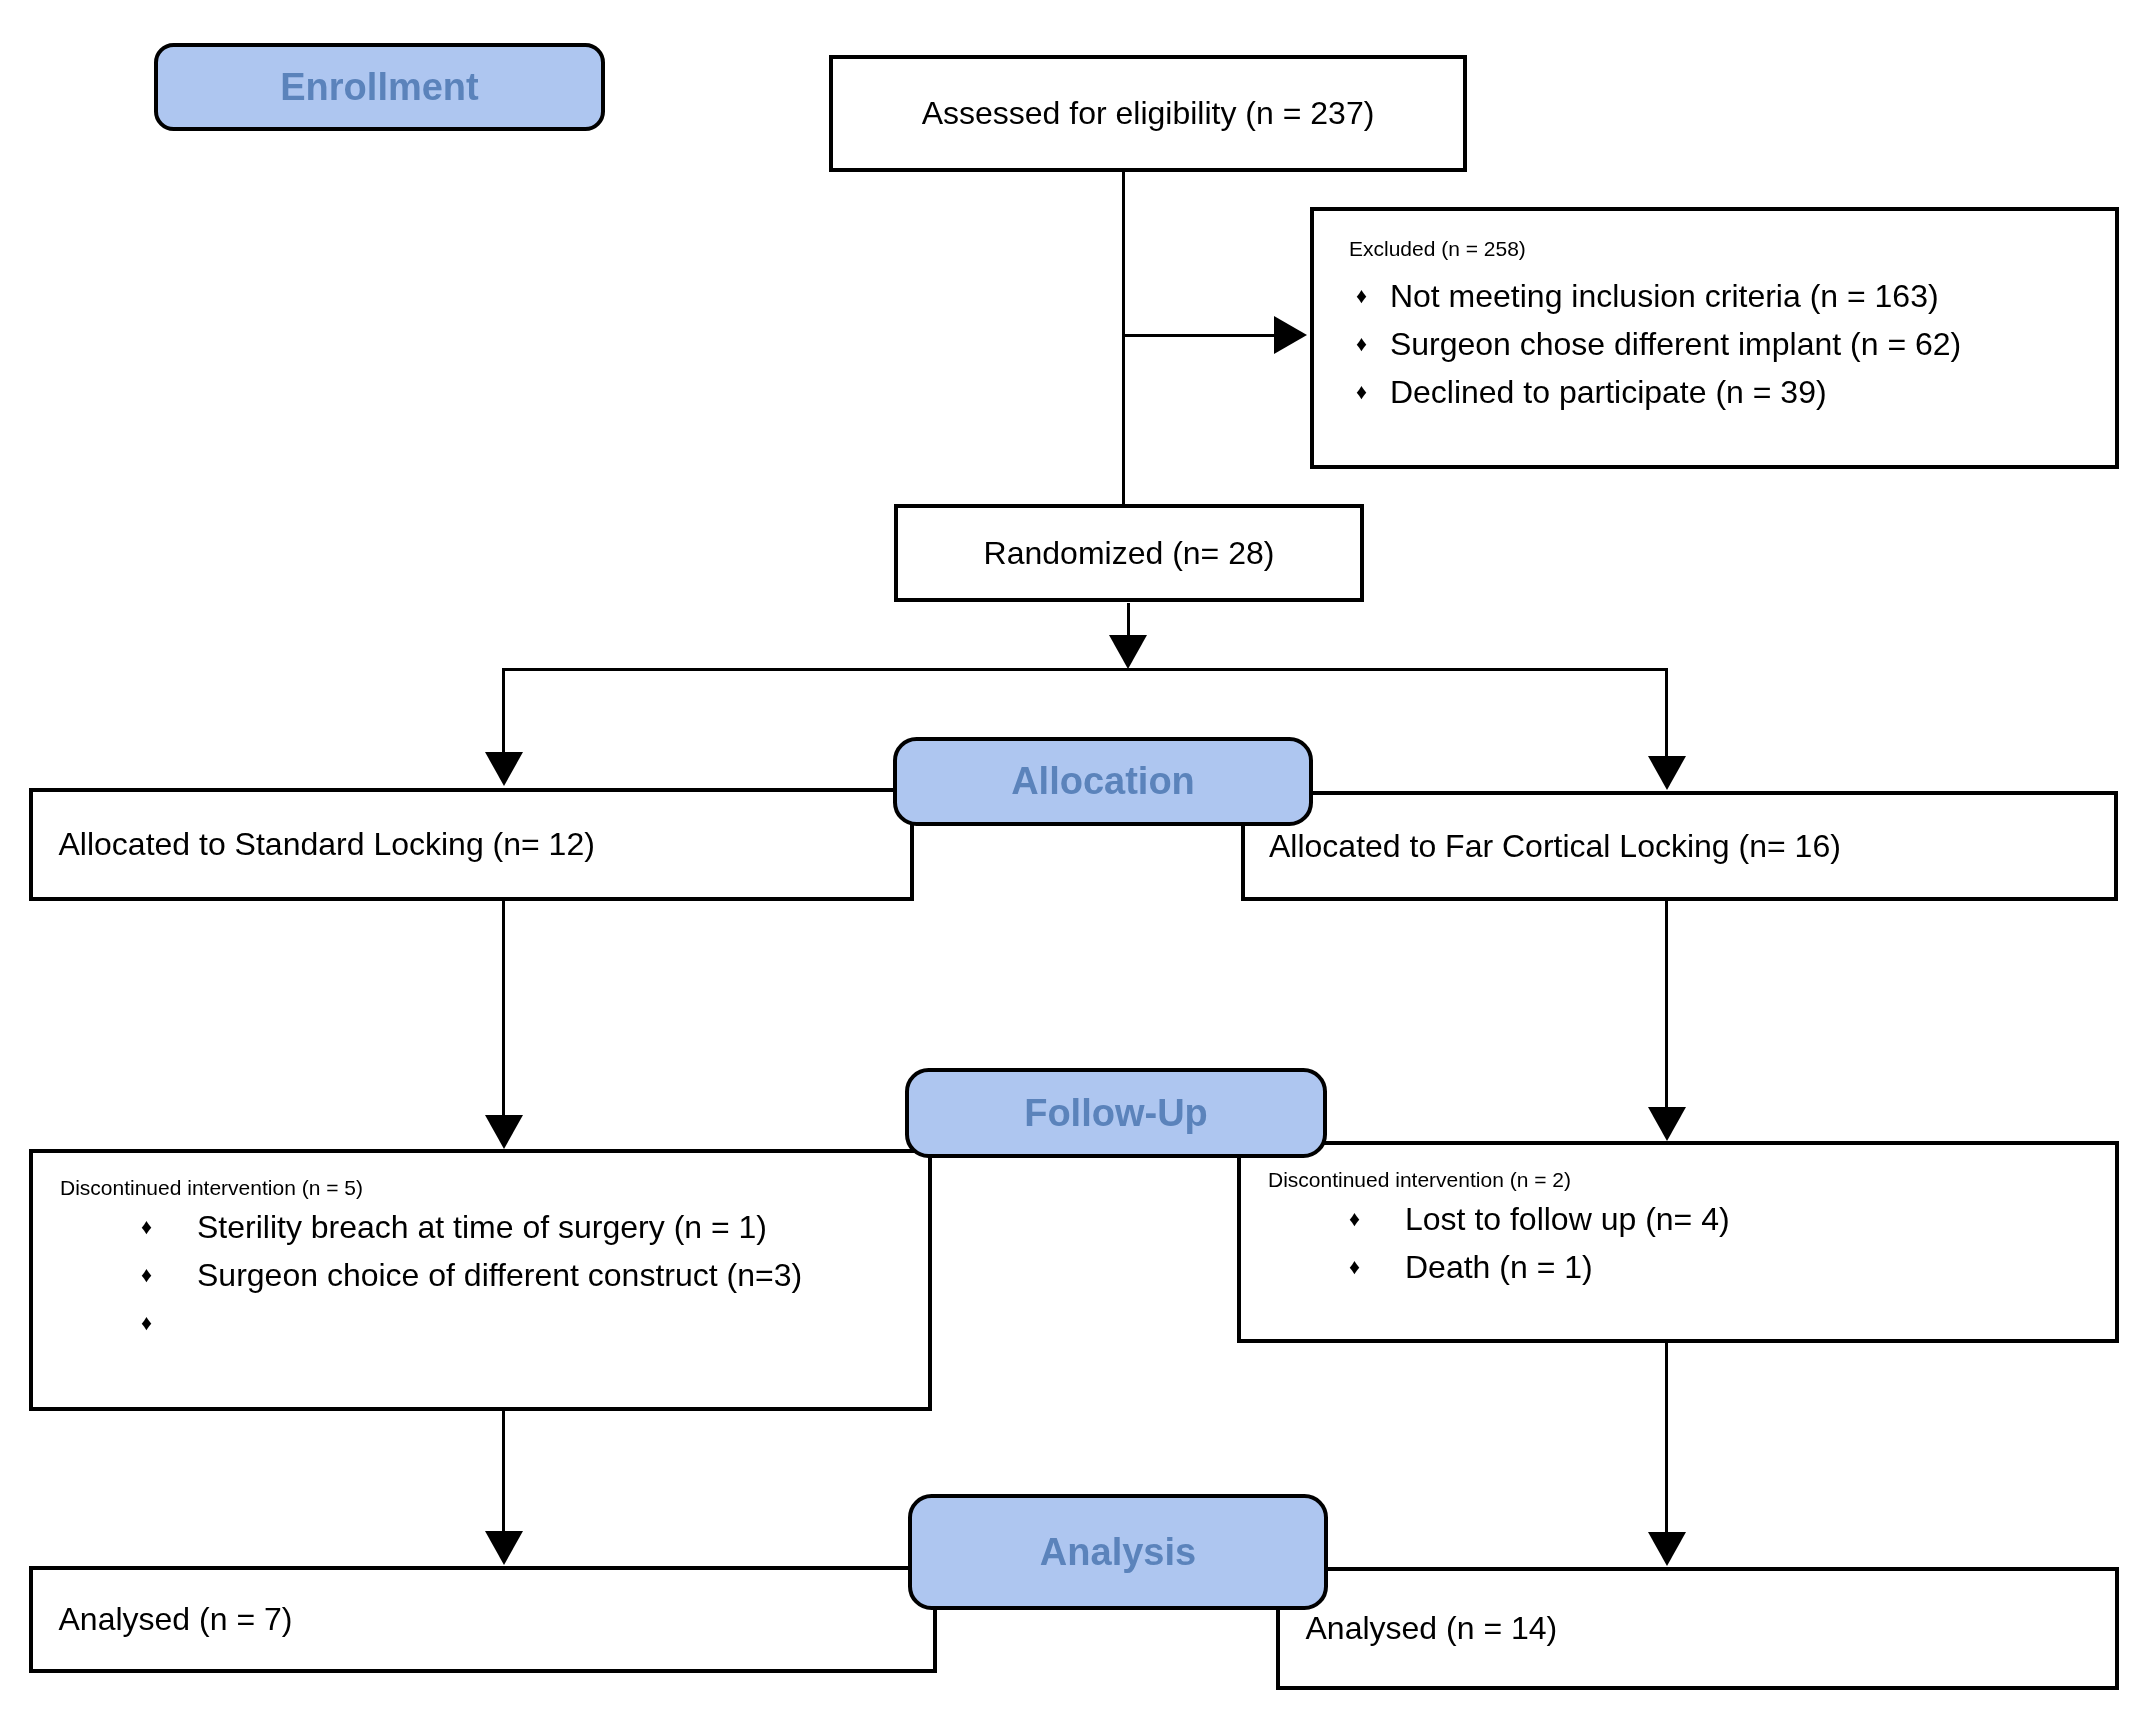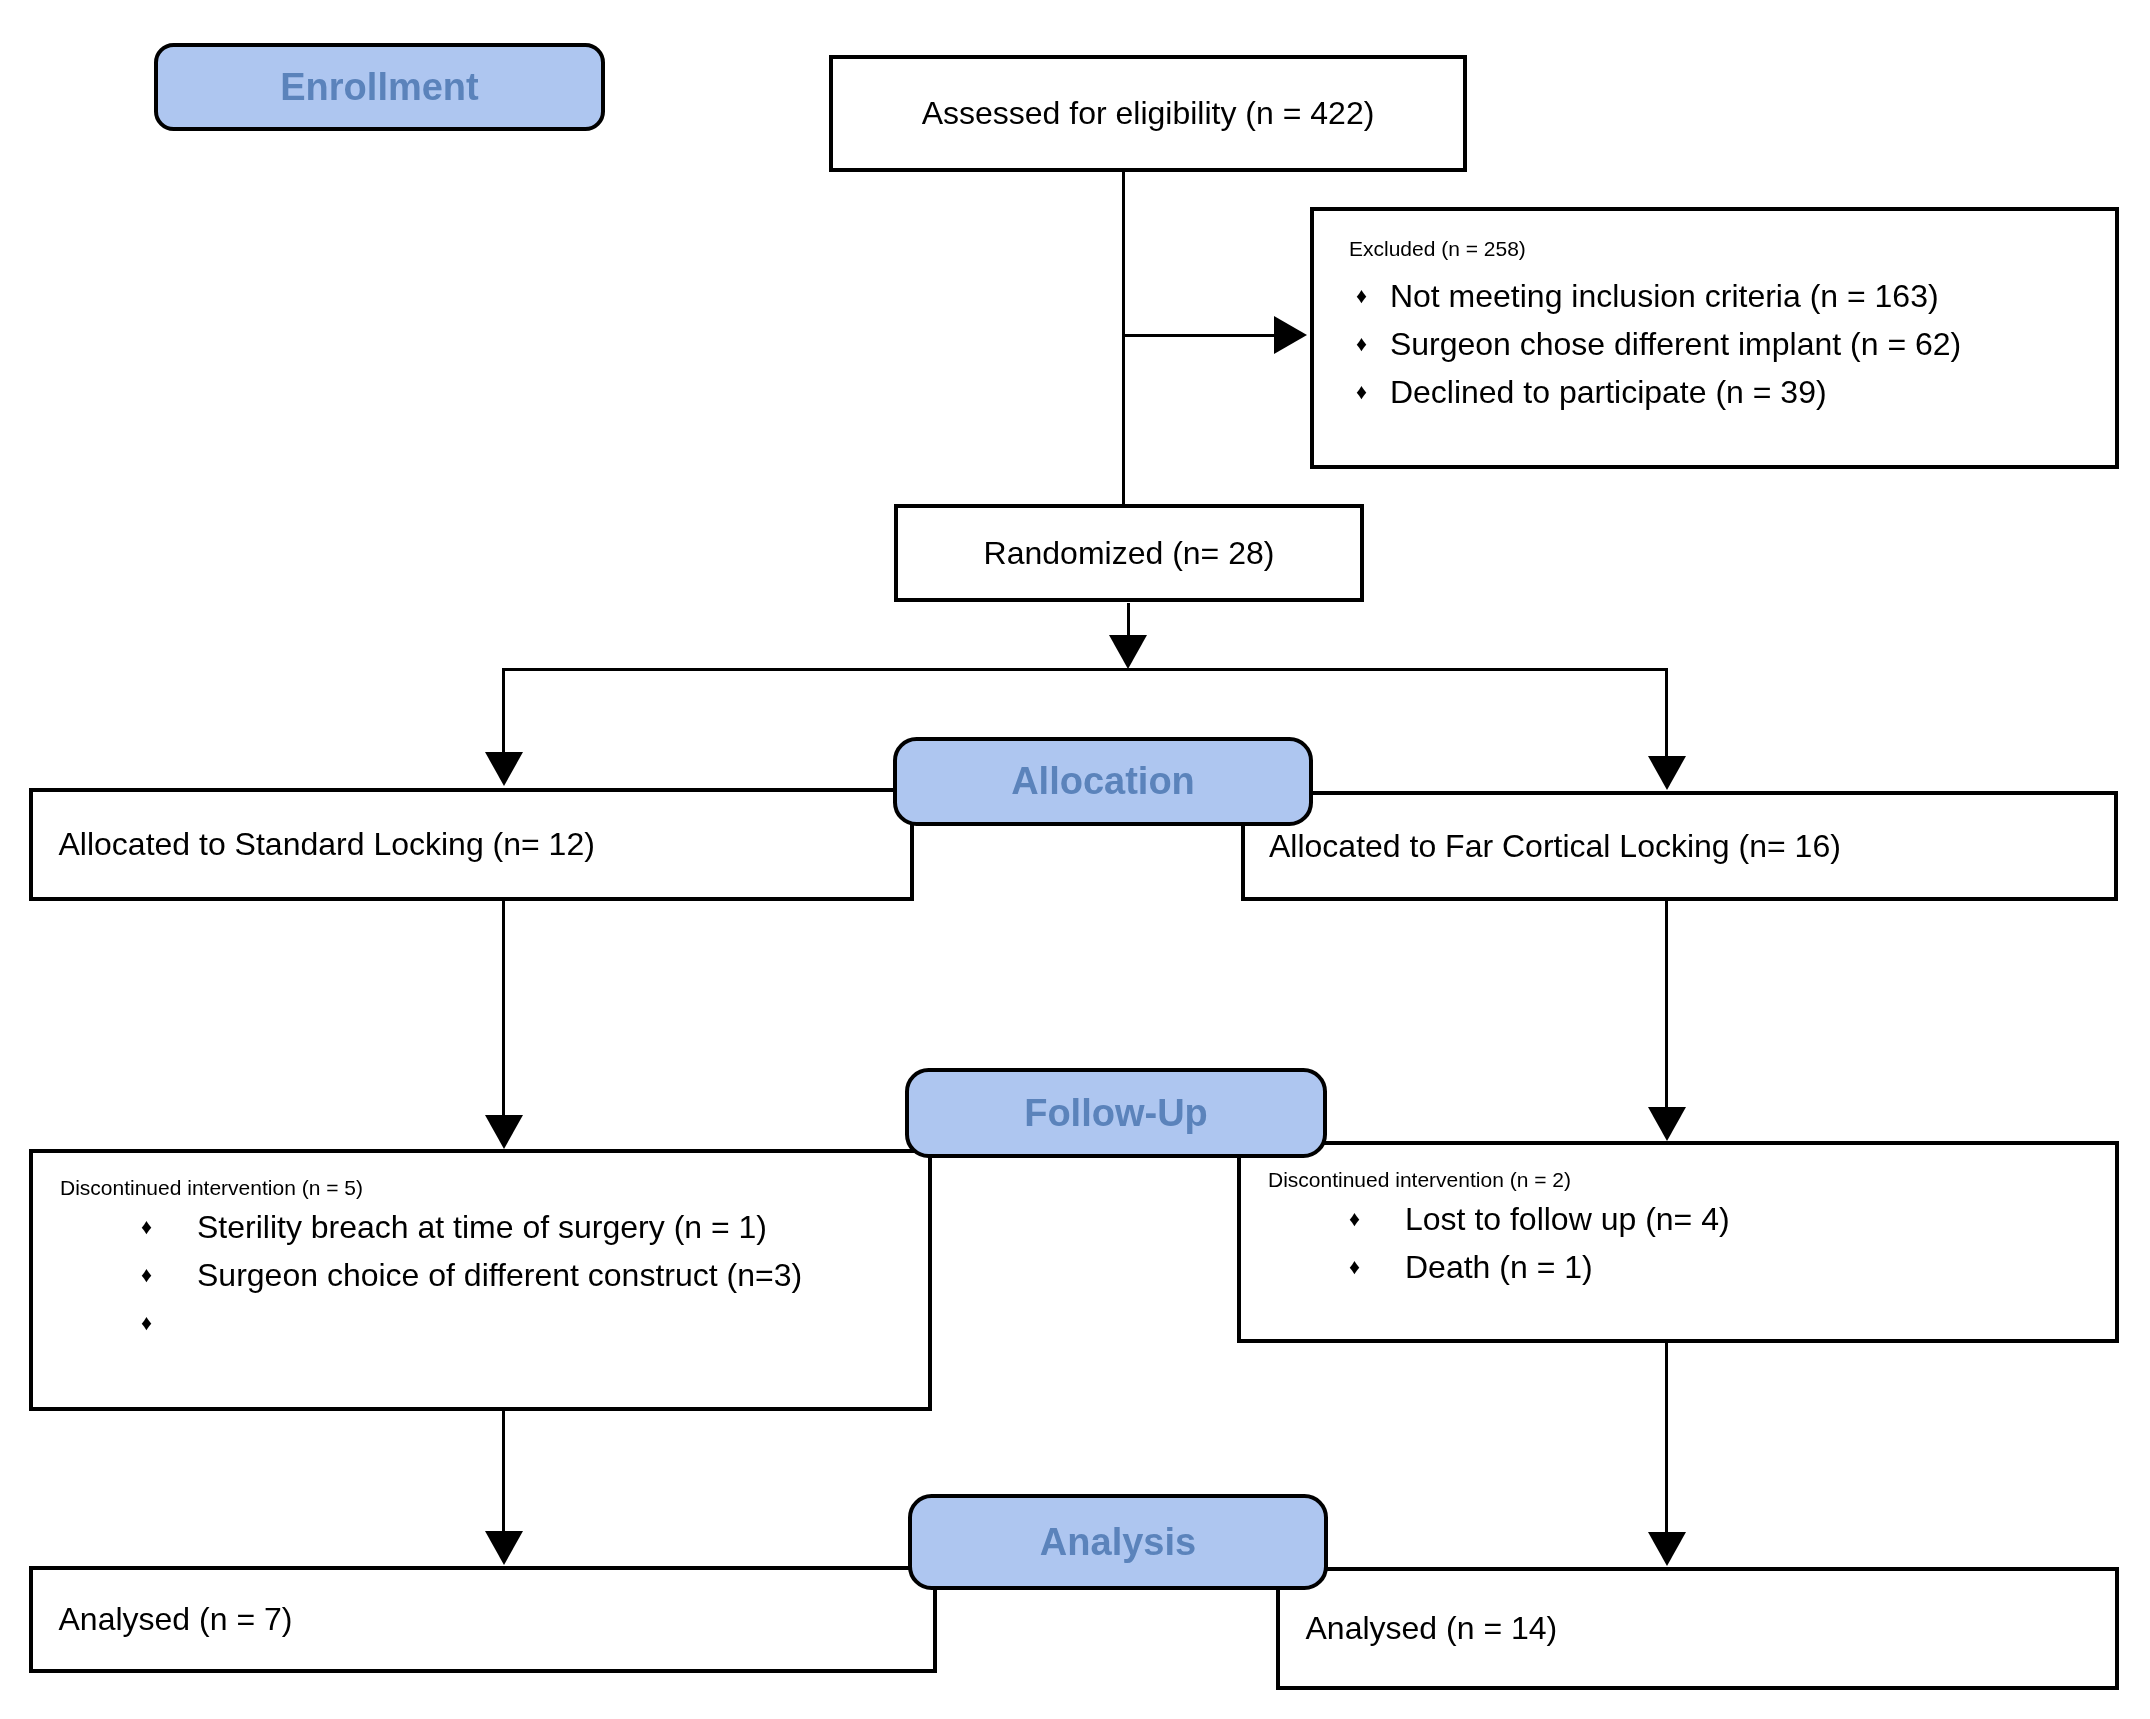--- a/index.html
+++ b/index.html
@@ -73,21 +73,21 @@
   <div class="line" style="left:1665px;top:901px;width:3.4px;height:207px;"></div>
   <div class="arrow-down" style="left:1648px;top:1107px;"></div>
 
   <div class="line" style="left:502px;top:1411px;width:3.4px;height:121px;"></div>
   <div class="arrow-down" style="left:485px;top:1531px;"></div>
 
   <div class="line" style="left:1665px;top:1343px;width:3.4px;height:190px;"></div>
   <div class="arrow-down" style="left:1648px;top:1532px;"></div>
 
   <div class="box center" style="left:829px;top:55px;width:638px;height:117px;">
-    <span>Assessed for eligibility (n = 422)</span>
+    <span>Assessed for eligibility (n = 237)</span>
   </div>
 
   <div class="box listbox" style="left:1310px;top:207px;width:809px;height:262px;">
     <div class="title">Excluded (n = 258)</div>
     <ul class="bullets">
       <li>
         <span class="diamond">♦</span>
         <span>Not meeting inclusion criteria (n = 163)</span>
       </li>
       <li>
@@ -157,18 +157,18 @@
   </div>
 
   <div class="stage" style="left:849px;top:737px;width:420px;height:89px;">
     <span>Allocation</span>
   </div>
 
   <div class="stage" style="left:861px;top:1068px;width:422px;height:90px;">
     <span>Follow-Up</span>
   </div>
 
-  <div class="stage" style="left:864px;top:1494px;width:420px;height:96px;">
+  <div class="stage" style="left:864px;top:1494px;width:420px;height:116px;">
     <span>Analysis</span>
   </div>
 
 </div>
 
 
 </body></html>

